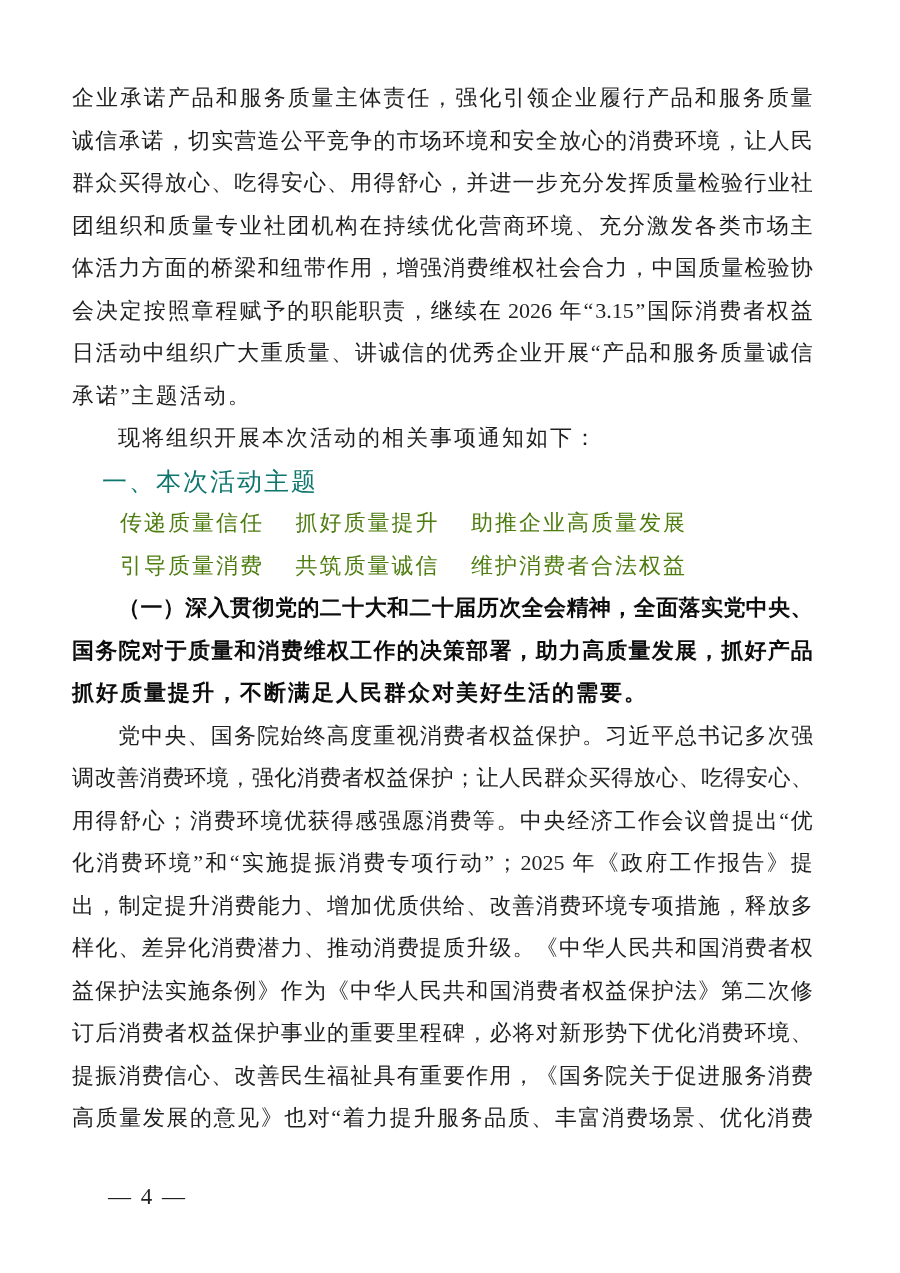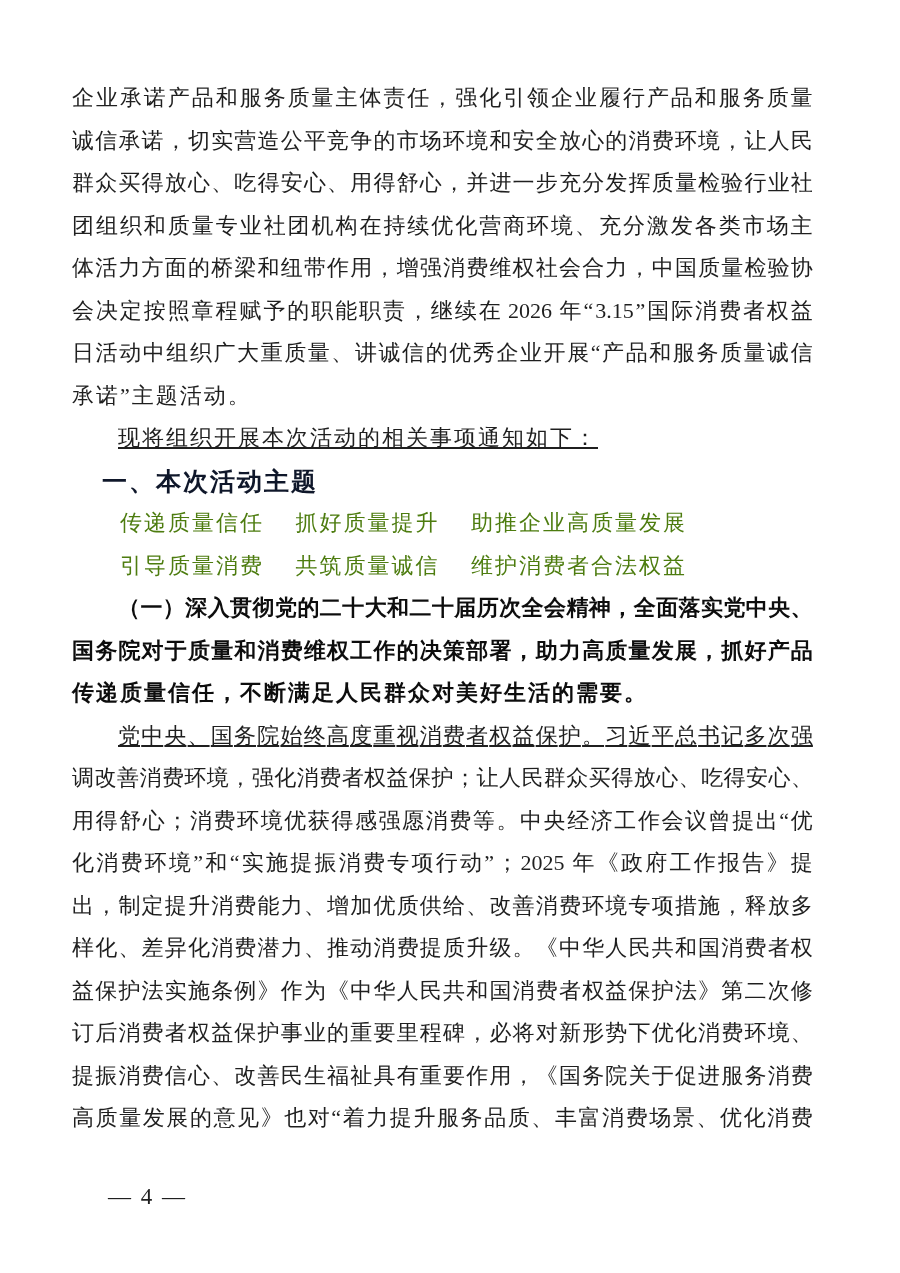--- a/index.html
+++ b/index.html
@@ -35,26 +35,26 @@
   }
   .line.fill span { white-space: pre; display: inline-block; }
   
   .line.nofill { letter-spacing: 2px; }
 
   .s-body { color: #1f1f1f; font-weight: 400; }
   .s-kai  { color: #0d0d0d; font-weight: 700; }
   .s-theme{ color: #4d7c0f; font-weight: 400; }
   .s-heading {
     font-family: "Liberation Sans", "DejaVu Sans", sans-serif;
-    font-weight: 700;
+    font-weight: 400;
     font-size: 25px;
-    color: #0f172a;
+    color: #0f766e;
   }
 
-  .ind.s-body    { padding-left: 46px; text-decoration: underline; }
+  .ind.s-body    { padding-left: 46px; }
   .ind.s-kai     { padding-left: 46px; }
   .ind.s-theme   { padding-left: 48px; }
   .ind.s-heading { padding-left: 30px; }
 
   .pagenum {
     position: absolute;
     left: 108px;
     top: 1182px;
     font-size: 23px;
     line-height: 30px;
@@ -74,21 +74,21 @@
       <div class="line s-body fill"><span>体</span><span>活</span><span>力</span><span>方</span><span>面</span><span>的</span><span>桥</span><span>梁</span><span>和</span><span>纽</span><span>带</span><span>作</span><span>用</span><span>，</span><span>增</span><span>强</span><span>消</span><span>费</span><span>维</span><span>权</span><span>社</span><span>会</span><span>合</span><span>力</span><span>，</span><span>中</span><span>国</span><span>质</span><span>量</span><span>检</span><span>验</span><span>协</span></div>
       <div class="line s-body fill"><span>会</span><span>决</span><span>定</span><span>按</span><span>照</span><span>章</span><span>程</span><span>赋</span><span>予</span><span>的</span><span>职</span><span>能</span><span>职</span><span>责</span><span>，</span><span>继</span><span>续</span><span>在</span><span> 2026 </span><span>年</span><span>“</span><span>3.15</span><span>”</span><span>国</span><span>际</span><span>消</span><span>费</span><span>者</span><span>权</span><span>益</span></div>
       <div class="line s-body fill"><span>日</span><span>活</span><span>动</span><span>中</span><span>组</span><span>织</span><span>广</span><span>大</span><span>重</span><span>质</span><span>量</span><span>、</span><span>讲</span><span>诚</span><span>信</span><span>的</span><span>优</span><span>秀</span><span>企</span><span>业</span><span>开</span><span>展</span><span>“</span><span>产</span><span>品</span><span>和</span><span>服</span><span>务</span><span>质</span><span>量</span><span>诚</span><span>信</span></div>
       <div class="line s-body nofill">承诺”主题活动。</div>
       <div class="line s-body ind nofill">现将组织开展本次活动的相关事项通知如下：</div>
       <div class="line s-heading ind nofill">一、本次活动主题</div>
       <div class="line s-theme ind nofill">传递质量信任　 抓好质量提升　 助推企业高质量发展</div>
       <div class="line s-theme ind nofill">引导质量消费　 共筑质量诚信　 维护消费者合法权益</div>
       <div class="line s-kai ind fill"><span>（</span><span>一</span><span>）</span><span>深</span><span>入</span><span>贯</span><span>彻</span><span>党</span><span>的</span><span>二</span><span>十</span><span>大</span><span>和</span><span>二</span><span>十</span><span>届</span><span>历</span><span>次</span><span>全</span><span>会</span><span>精</span><span>神</span><span>，</span><span>全</span><span>面</span><span>落</span><span>实</span><span>党</span><span>中</span><span>央</span><span>、</span></div>
       <div class="line s-kai fill"><span>国</span><span>务</span><span>院</span><span>对</span><span>于</span><span>质</span><span>量</span><span>和</span><span>消</span><span>费</span><span>维</span><span>权</span><span>工</span><span>作</span><span>的</span><span>决</span><span>策</span><span>部</span><span>署</span><span>，</span><span>助</span><span>力</span><span>高</span><span>质</span><span>量</span><span>发</span><span>展</span><span>，</span><span>抓</span><span>好</span><span>产</span><span>品</span></div>
-      <div class="line s-kai nofill">传递质量信任，不断满足人民群众对美好生活的需要。</div>
+      <div class="line s-kai nofill">抓好质量提升，不断满足人民群众对美好生活的需要。</div>
       <div class="line s-body ind fill"><span>党</span><span>中</span><span>央</span><span>、</span><span>国</span><span>务</span><span>院</span><span>始</span><span>终</span><span>高</span><span>度</span><span>重</span><span>视</span><span>消</span><span>费</span><span>者</span><span>权</span><span>益</span><span>保</span><span>护</span><span>。</span><span>习</span><span>近</span><span>平</span><span>总</span><span>书</span><span>记</span><span>多</span><span>次</span><span>强</span></div>
       <div class="line s-body fill"><span>调</span><span>改</span><span>善</span><span>消</span><span>费</span><span>环</span><span>境</span><span>，</span><span>强</span><span>化</span><span>消</span><span>费</span><span>者</span><span>权</span><span>益</span><span>保</span><span>护</span><span>；</span><span>让</span><span>人</span><span>民</span><span>群</span><span>众</span><span>买</span><span>得</span><span>放</span><span>心</span><span>、</span><span>吃</span><span>得</span><span>安</span><span>心</span><span>、</span></div>
       <div class="line s-body fill"><span>用</span><span>得</span><span>舒</span><span>心</span><span>；</span><span>消</span><span>费</span><span>环</span><span>境</span><span>优</span><span>获</span><span>得</span><span>感</span><span>强</span><span>愿</span><span>消</span><span>费</span><span>等</span><span>。</span><span>中</span><span>央</span><span>经</span><span>济</span><span>工</span><span>作</span><span>会</span><span>议</span><span>曾</span><span>提</span><span>出</span><span>“</span><span>优</span></div>
       <div class="line s-body fill"><span>化</span><span>消</span><span>费</span><span>环</span><span>境</span><span>”</span><span>和</span><span>“</span><span>实</span><span>施</span><span>提</span><span>振</span><span>消</span><span>费</span><span>专</span><span>项</span><span>行</span><span>动</span><span>”</span><span>；</span><span>2025 </span><span>年</span><span>《</span><span>政</span><span>府</span><span>工</span><span>作</span><span>报</span><span>告</span><span>》</span><span>提</span></div>
       <div class="line s-body fill"><span>出</span><span>，</span><span>制</span><span>定</span><span>提</span><span>升</span><span>消</span><span>费</span><span>能</span><span>力</span><span>、</span><span>增</span><span>加</span><span>优</span><span>质</span><span>供</span><span>给</span><span>、</span><span>改</span><span>善</span><span>消</span><span>费</span><span>环</span><span>境</span><span>专</span><span>项</span><span>措</span><span>施</span><span>，</span><span>释</span><span>放</span><span>多</span></div>
       <div class="line s-body fill"><span>样</span><span>化</span><span>、</span><span>差</span><span>异</span><span>化</span><span>消</span><span>费</span><span>潜</span><span>力</span><span>、</span><span>推</span><span>动</span><span>消</span><span>费</span><span>提</span><span>质</span><span>升</span><span>级</span><span>。</span><span>《</span><span>中</span><span>华</span><span>人</span><span>民</span><span>共</span><span>和</span><span>国</span><span>消</span><span>费</span><span>者</span><span>权</span></div>
       <div class="line s-body fill"><span>益</span><span>保</span><span>护</span><span>法</span><span>实</span><span>施</span><span>条</span><span>例</span><span>》</span><span>作</span><span>为</span><span>《</span><span>中</span><span>华</span><span>人</span><span>民</span><span>共</span><span>和</span><span>国</span><span>消</span><span>费</span><span>者</span><span>权</span><span>益</span><span>保</span><span>护</span><span>法</span><span>》</span><span>第</span><span>二</span><span>次</span><span>修</span></div>
       <div class="line s-body fill"><span>订</span><span>后</span><span>消</span><span>费</span><span>者</span><span>权</span><span>益</span><span>保</span><span>护</span><span>事</span><span>业</span><span>的</span><span>重</span><span>要</span><span>里</span><span>程</span><span>碑</span><span>，</span><span>必</span><span>将</span><span>对</span><span>新</span><span>形</span><span>势</span><span>下</span><span>优</span><span>化</span><span>消</span><span>费</span><span>环</span><span>境</span><span>、</span></div>
       <div class="line s-body fill"><span>提</span><span>振</span><span>消</span><span>费</span><span>信</span><span>心</span><span>、</span><span>改</span><span>善</span><span>民</span><span>生</span><span>福</span><span>祉</span><span>具</span><span>有</span><span>重</span><span>要</span><span>作</span><span>用</span><span>，</span><span>《</span><span>国</span><span>务</span><span>院</span><span>关</span><span>于</span><span>促</span><span>进</span><span>服</span><span>务</span><span>消</span><span>费</span></div>
       <div class="line s-body fill"><span>高</span><span>质</span><span>量</span><span>发</span><span>展</span><span>的</span><span>意</span><span>见</span><span>》</span><span>也</span><span>对</span><span>“</span><span>着</span><span>力</span><span>提</span><span>升</span><span>服</span><span>务</span><span>品</span><span>质</span><span>、</span><span>丰</span><span>富</span><span>消</span><span>费</span><span>场</span><span>景</span><span>、</span><span>优</span><span>化</span><span>消</span><span>费</span></div>

